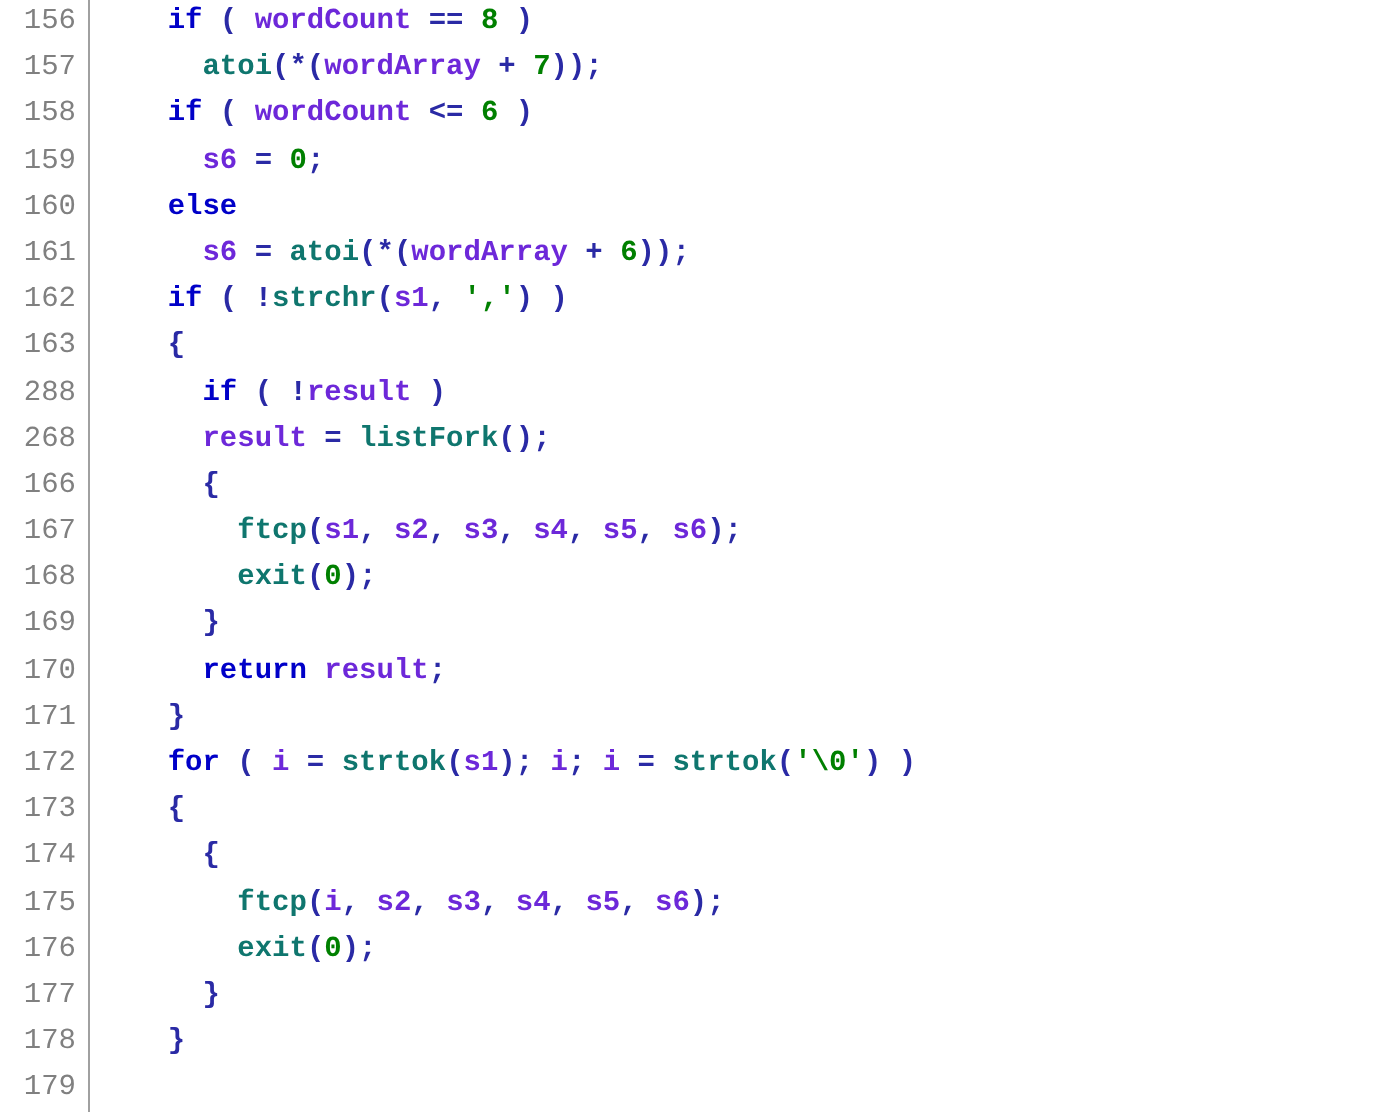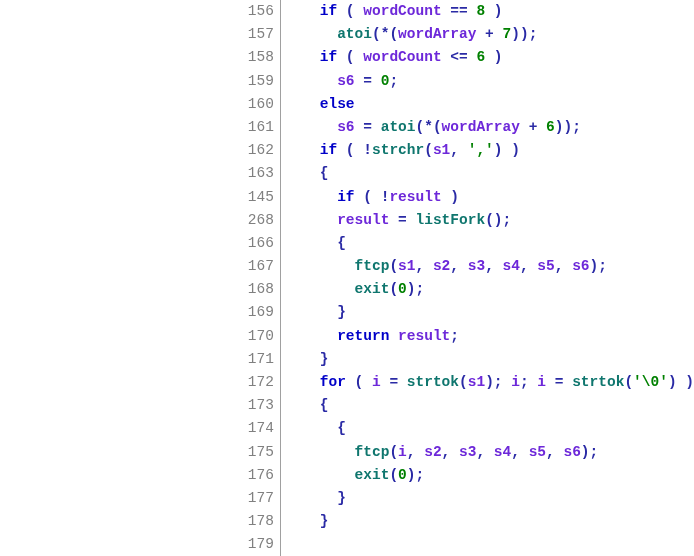--- a/index.html
+++ b/index.html
@@ -8,21 +8,20 @@
     font-family: Consolas, 'Courier New', monospace;
     font-size: 14.5px;
     line-height: 23.2px;
     background: #ffffff;
     width: 694px;
     height: 556px;
     overflow: hidden;
   }
   .code-area {
     display: flex;
-    justify-content: flex-end;
   }
   .gutter {
     background: #ffffff;
     border-right: 1px solid #a0a0a0;
     text-align: right;
     padding-right: 2px;
     color: #808080;
     user-select: none;
     width: 42px;
     flex-shrink: 0;
@@ -53,21 +52,21 @@
 <div class="code-area">
   <div class="gutter" id="gutter">
       <div class="ln">156</div>
       <div class="ln">157</div>
       <div class="ln">158</div>
       <div class="ln">159</div>
       <div class="ln">160</div>
       <div class="ln">161</div>
       <div class="ln">162</div>
       <div class="ln">163</div>
-      <div class="ln">145</div>
+      <div class="ln">288</div>
       <div class="ln">268</div>
       <div class="ln">166</div>
       <div class="ln">167</div>
       <div class="ln">168</div>
       <div class="ln">169</div>
       <div class="ln">170</div>
       <div class="ln">171</div>
       <div class="ln">172</div>
       <div class="ln">173</div>
       <div class="ln">174</div>

